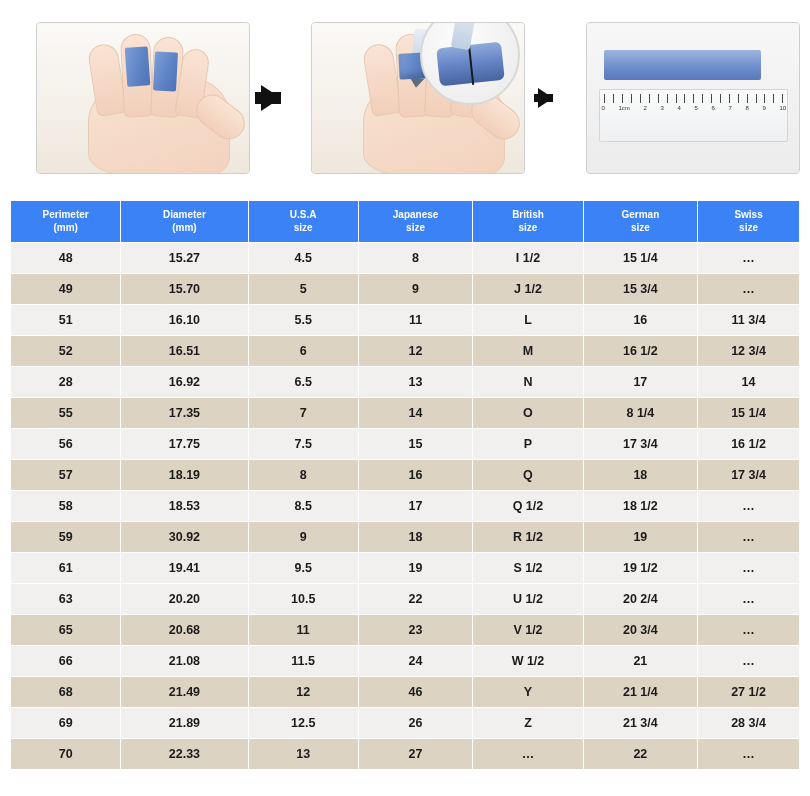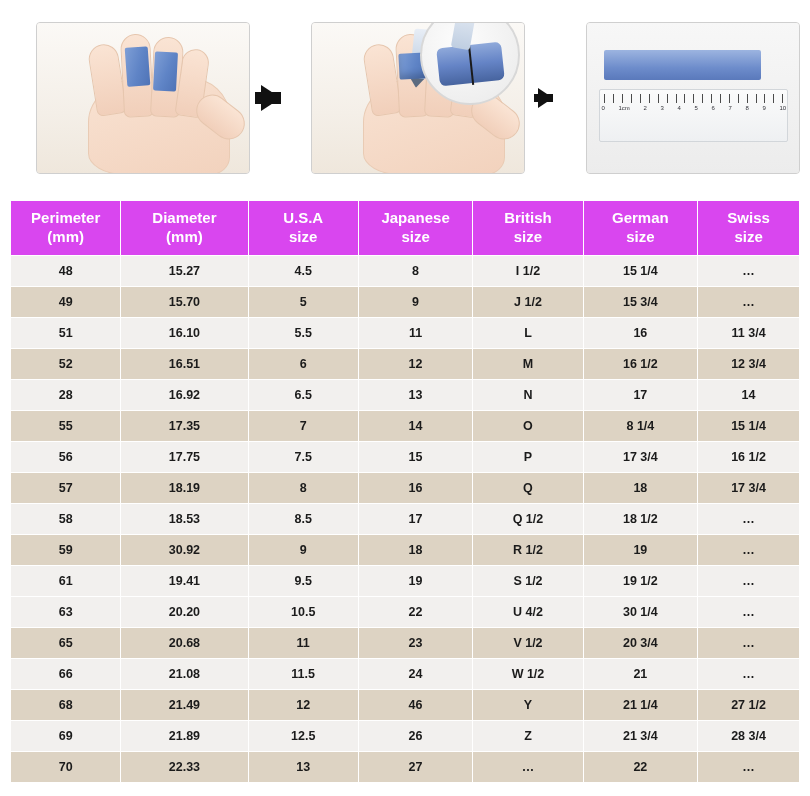--- a/index.html
+++ b/index.html
@@ -233,23 +233,23 @@
   }
 
   
   table.size-table {
     border-collapse: collapse;
     width: 790px;
     margin: 0 10px;
     table-layout: fixed;
   }
   table.size-table th {
-    background: #d946ef;
+    background: #3b82f6;
     color: #ffffff;
-    font-size: 15px;
+    font-size: 10px;
     font-weight: bold;
     padding: 8px 2px;
     border: 1px solid #ffffff;
     line-height: 1.25;
   }
   table.size-table td {
     font-size: 12.5px;
     font-weight: bold;
     color: #1b1b1b;
     text-align: center;
@@ -498,22 +498,22 @@
           <td>19</td>
           <td class="col-left">S 1/2</td>
           <td class="col-left">19 1/2</td>
           <td class="col-left">…</td>
         </tr>
         <tr class="row-odd">
           <td>63</td>
           <td>20.20</td>
           <td>10.5</td>
           <td>22</td>
-          <td class="col-left">U 4/2</td>
-          <td class="col-left">30 1/4</td>
+          <td class="col-left">U 1/2</td>
+          <td class="col-left">20 2/4</td>
           <td class="col-left">…</td>
         </tr>
         <tr class="row-even">
           <td>65</td>
           <td>20.68</td>
           <td>11</td>
           <td>23</td>
           <td class="col-left">V 1/2</td>
           <td class="col-left">20 3/4</td>
           <td class="col-left">…</td>

